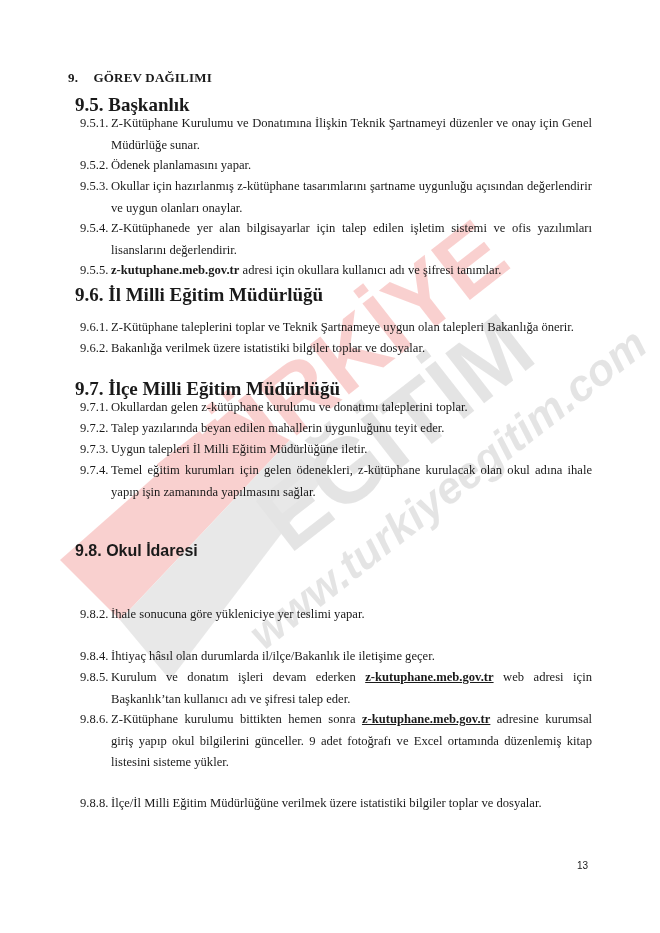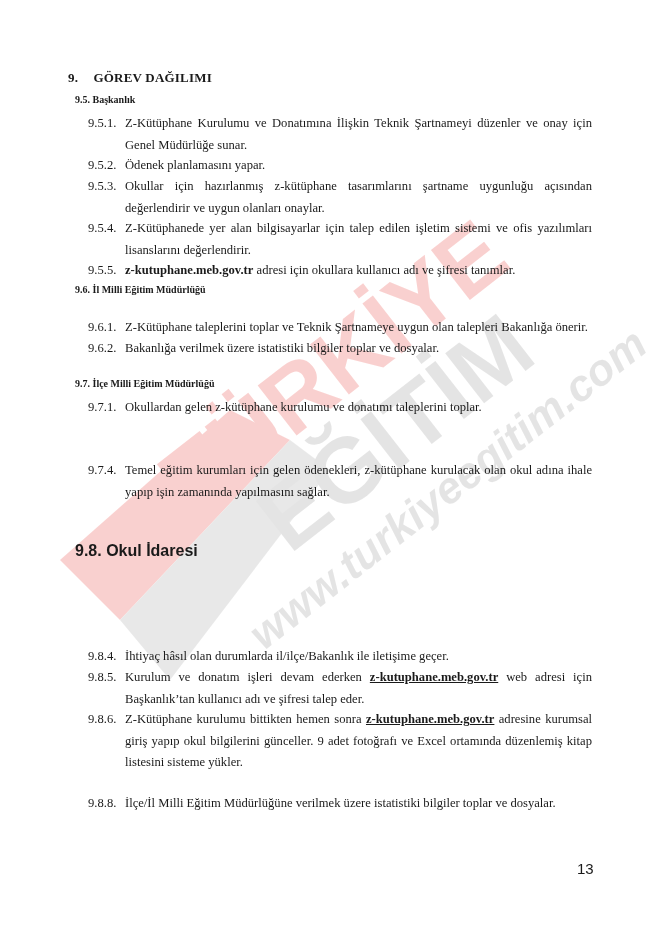--- a/index.html
+++ b/index.html
@@ -6,28 +6,28 @@
     body {
       width: 660px; height: 933px; background: #ffffff; position: relative; overflow: hidden;
       font-family: "Liberation Serif", "DejaVu Serif", serif; color: #1a1a1a;
     }
     .watermark { position: absolute; left: 0; top: 0; width: 660px; height: 933px; pointer-events: none; z-index: 0; }
     .page { position: absolute; left: 0; top: 0; width: 660px; height: 762px; z-index: 1; }
     .h1 {
       position: absolute; left: 68px; top: 70px; font-weight: bold; font-size: 13px; letter-spacing: 0.2px;
     }
     .h1 .num { display: inline-block; width: 22px; }
-    .h2 { position: absolute; left: 75px; font-weight: bold; font-size: 10px; }
+    .h2 { position: absolute; left: 75px; font-weight: bold; font-size: 19px; }
     .h2.sans { font-family: "Liberation Sans", "DejaVu Sans", sans-serif; font-size: 16px; }
     .item { position: absolute; left: 80px; width: 512px; font-size: 12.6px; line-height: 21.5px; }
-    .item .n { position: absolute; left: 8px; top: 0; width: 44px; }
-    .item .t { display: block; margin-left: 45px; text-align: justify; }
+    .item .n { position: absolute; left: 0; top: 0; width: 44px; }
+    .item .t { display: block; margin-left: 31px; text-align: justify; }
     .link { font-weight: bold; }
     .link.u { text-decoration: underline; }
-    .pageno { position: absolute; left: 577px; top: 860px; font-family: "Liberation Sans", "DejaVu Sans", sans-serif; font-size: 15px; }
+    .pageno { position: absolute; left: 577px; top: 860px; font-family: "Liberation Sans", "DejaVu Sans", sans-serif; font-size: 10px; }
   </style>
 </head>
 <body>
 
 <svg class="watermark" viewBox="0 0 660 933" xmlns="http://www.w3.org/2000/svg">
   <g opacity="0.22">
 
     <polygon points="60,560 230,410 290,440 120,620" fill="#e8302a"></polygon>
     <polygon points="120,620 290,440 330,470 170,680" fill="#9a9a9a"></polygon>
     <g transform="translate(330,460) rotate(-38)">
@@ -84,28 +84,40 @@
   </div>
 
   <div class="h2" style="top:378px">
     <span>9.7.</span>
     <span>İlçe Milli Eğitim Müdürlüğü</span>
   </div>
   <div class="item" style="top:397px">
     <span class="n">9.7.1.</span>
     <span class="t">Okullardan gelen z-kütüphane kurulumu ve donatımı taleplerini toplar.</span>
   </div>
+  <div class="item" style="top:418px">
+    <span class="n">9.7.2.</span>
+    <span class="t">Talep yazılarında beyan edilen mahallerin uygunluğunu teyit eder.</span>
+  </div>
+  <div class="item" style="top:439px">
+    <span class="n">9.7.3.</span>
+    <span class="t">Uygun talepleri İl Milli Eğitim Müdürlüğüne iletir.</span>
+  </div>
   <div class="item" style="top:460px">
     <span class="n">9.7.4.</span>
     <span class="t">Temel eğitim kurumları için gelen ödenekleri, z-kütüphane kurulacak olan okul adına ihale yapıp işin zamanında yapılmasını sağlar.</span>
   </div>
 
   <div class="h2 sans" style="top:542px">
     <span>9.8.</span>
     <span>Okul İdaresi</span>
+  </div>
+  <div class="item" style="top:604px">
+    <span class="n">9.8.2.</span>
+    <span class="t">İhale sonucuna göre yükleniciye yer teslimi yapar.</span>
   </div>
   <div class="item" style="top:646px">
     <span class="n">9.8.4.</span>
     <span class="t">İhtiyaç hâsıl olan durumlarda il/ilçe/Bakanlık ile iletişime geçer.</span>
   </div>
   <div class="item" style="top:667px">
     <span class="n">9.8.5.</span>
     <span class="t"><span>Kurulum ve donatım işleri devam ederken </span><span class="link u">z-kutuphane.meb.gov.tr</span><span> web adresi için Başkanlık’tan kullanıcı adı ve şifresi talep eder.</span></span>
   </div>
   <div class="item" style="top:709px">

